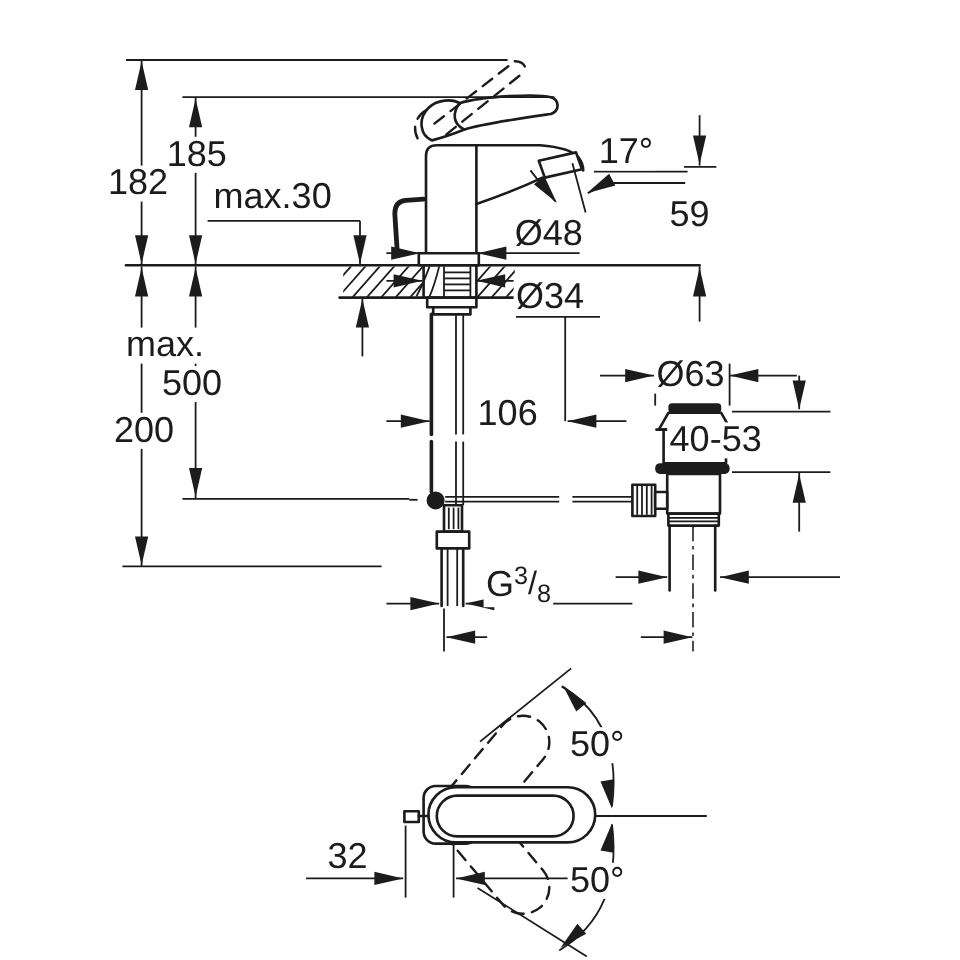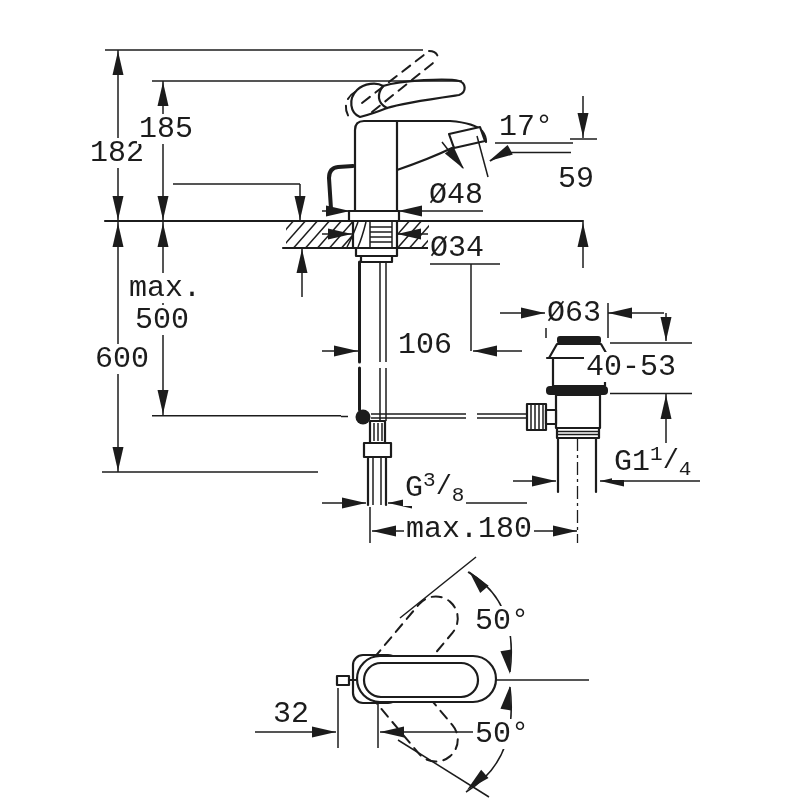--- a/index.html
+++ b/index.html
@@ -1,17 +1,17 @@
 <!DOCTYPE html>
 <html><head>
 <meta charset="utf-8">
 <style>
   html,body{margin:0;padding:0;background:#ffffff;}
   #stage{position:relative;width:800px;height:800px;background:#ffffff;overflow:hidden;
-         font-family:Liberation Mono, monospace;}
+         font-family:Liberation Sans, sans-serif;}
   #stage svg{position:absolute;left:0;top:0;}
   .dim{position:absolute;display:inline-block;background:#ffffff;color:#1c1c1c;
        font-size:30px;line-height:1;padding:0 2px;white-space:nowrap;letter-spacing:0px;}
   .dim .sup{font-size:21px;vertical-align:10px;}
   .dim .sub{font-size:21px;vertical-align:-5px;}
   .dim .slash{font-size:27px;vertical-align:2px;}
   
   .s2{stroke:#1c1c1c;stroke-width:2.2;fill:none;stroke-linecap:round;stroke-linejoin:round;}
   .s2f{stroke:#1c1c1c;stroke-width:2.2;fill:#ffffff;stroke-linejoin:round;}
   .thin{stroke:#1c1c1c;stroke-width:1.5;fill:none;}
@@ -246,30 +246,29 @@
       <polygon points="336,732 312,737.5 312,726.5" fill="#1c1c1c"></polygon>
       <polygon points="380,732 404,726.5 404,737.5" fill="#1c1c1c"></polygon>
       <polygon points="469,571 488.6401470696313,585.8497347815795 480.2136581953225,592.9203984881314" fill="#1c1c1c"></polygon>
       <polygon points="510,674 500.4160010944265,651.3196789048751 511.2488863775608,649.4095489505388" fill="#1c1c1c"></polygon>
       <polygon points="510,686 511.2488863775608,710.5904510494612 500.4160010944265,708.6803210951249" fill="#1c1c1c"></polygon>
       <polygon points="467,790 481.1552574764837,769.8535689072618 488.5156941464312,778.028161987513" fill="#1c1c1c"></polygon>
     </svg>
 
 <span class="dim" style="left:88px;top:138px">182</span>
 <span class="dim" style="left:137px;top:114px">185</span>
+<span class="dim" style="left:176px;top:149px">max.30</span>
 <span class="dim" style="left:497px;top:112px">17°</span>
 <span class="dim" style="left:556px;top:164px">59</span>
 <span class="dim" style="left:427px;top:180px">Ø48</span>
 <span class="dim" style="left:428px;top:233px">Ø34</span>
-<span class="dim" style="left:127px;top:273px">max.</span>
+<span class="dim" style="left:103px;top:273px">max.</span>
 <span class="dim" style="left:133px;top:305px">500</span>
-<span class="dim" style="left:93px;top:344px">600</span>
+<span class="dim" style="left:93px;top:344px">200</span>
 <span class="dim" style="left:396px;top:330px">106</span>
 <span class="dim" style="left:545px;top:298px">Ø63</span>
-<span class="dim" style="left:584px;top:352px">40-53</span>
+<span class="dim" style="left:556px;top:352px">40-53</span>
 <span class="dim" style="left:403px;top:470px"><span>G</span><span class="sup">3</span><span class="slash">/</span><span class="sub">8</span></span>
-<span class="dim" style="left:612px;top:444px"><span>G1</span><span class="sup">1</span><span class="slash">/</span><span class="sub">4</span></span>
-<span class="dim" style="left:404px;top:514px">max.180</span>
 <span class="dim" style="left:271px;top:699px">32</span>
 <span class="dim" style="left:473px;top:606px">50°</span>
 <span class="dim" style="left:473px;top:719px">50°</span>
 
 </div>
 
 </body></html>

